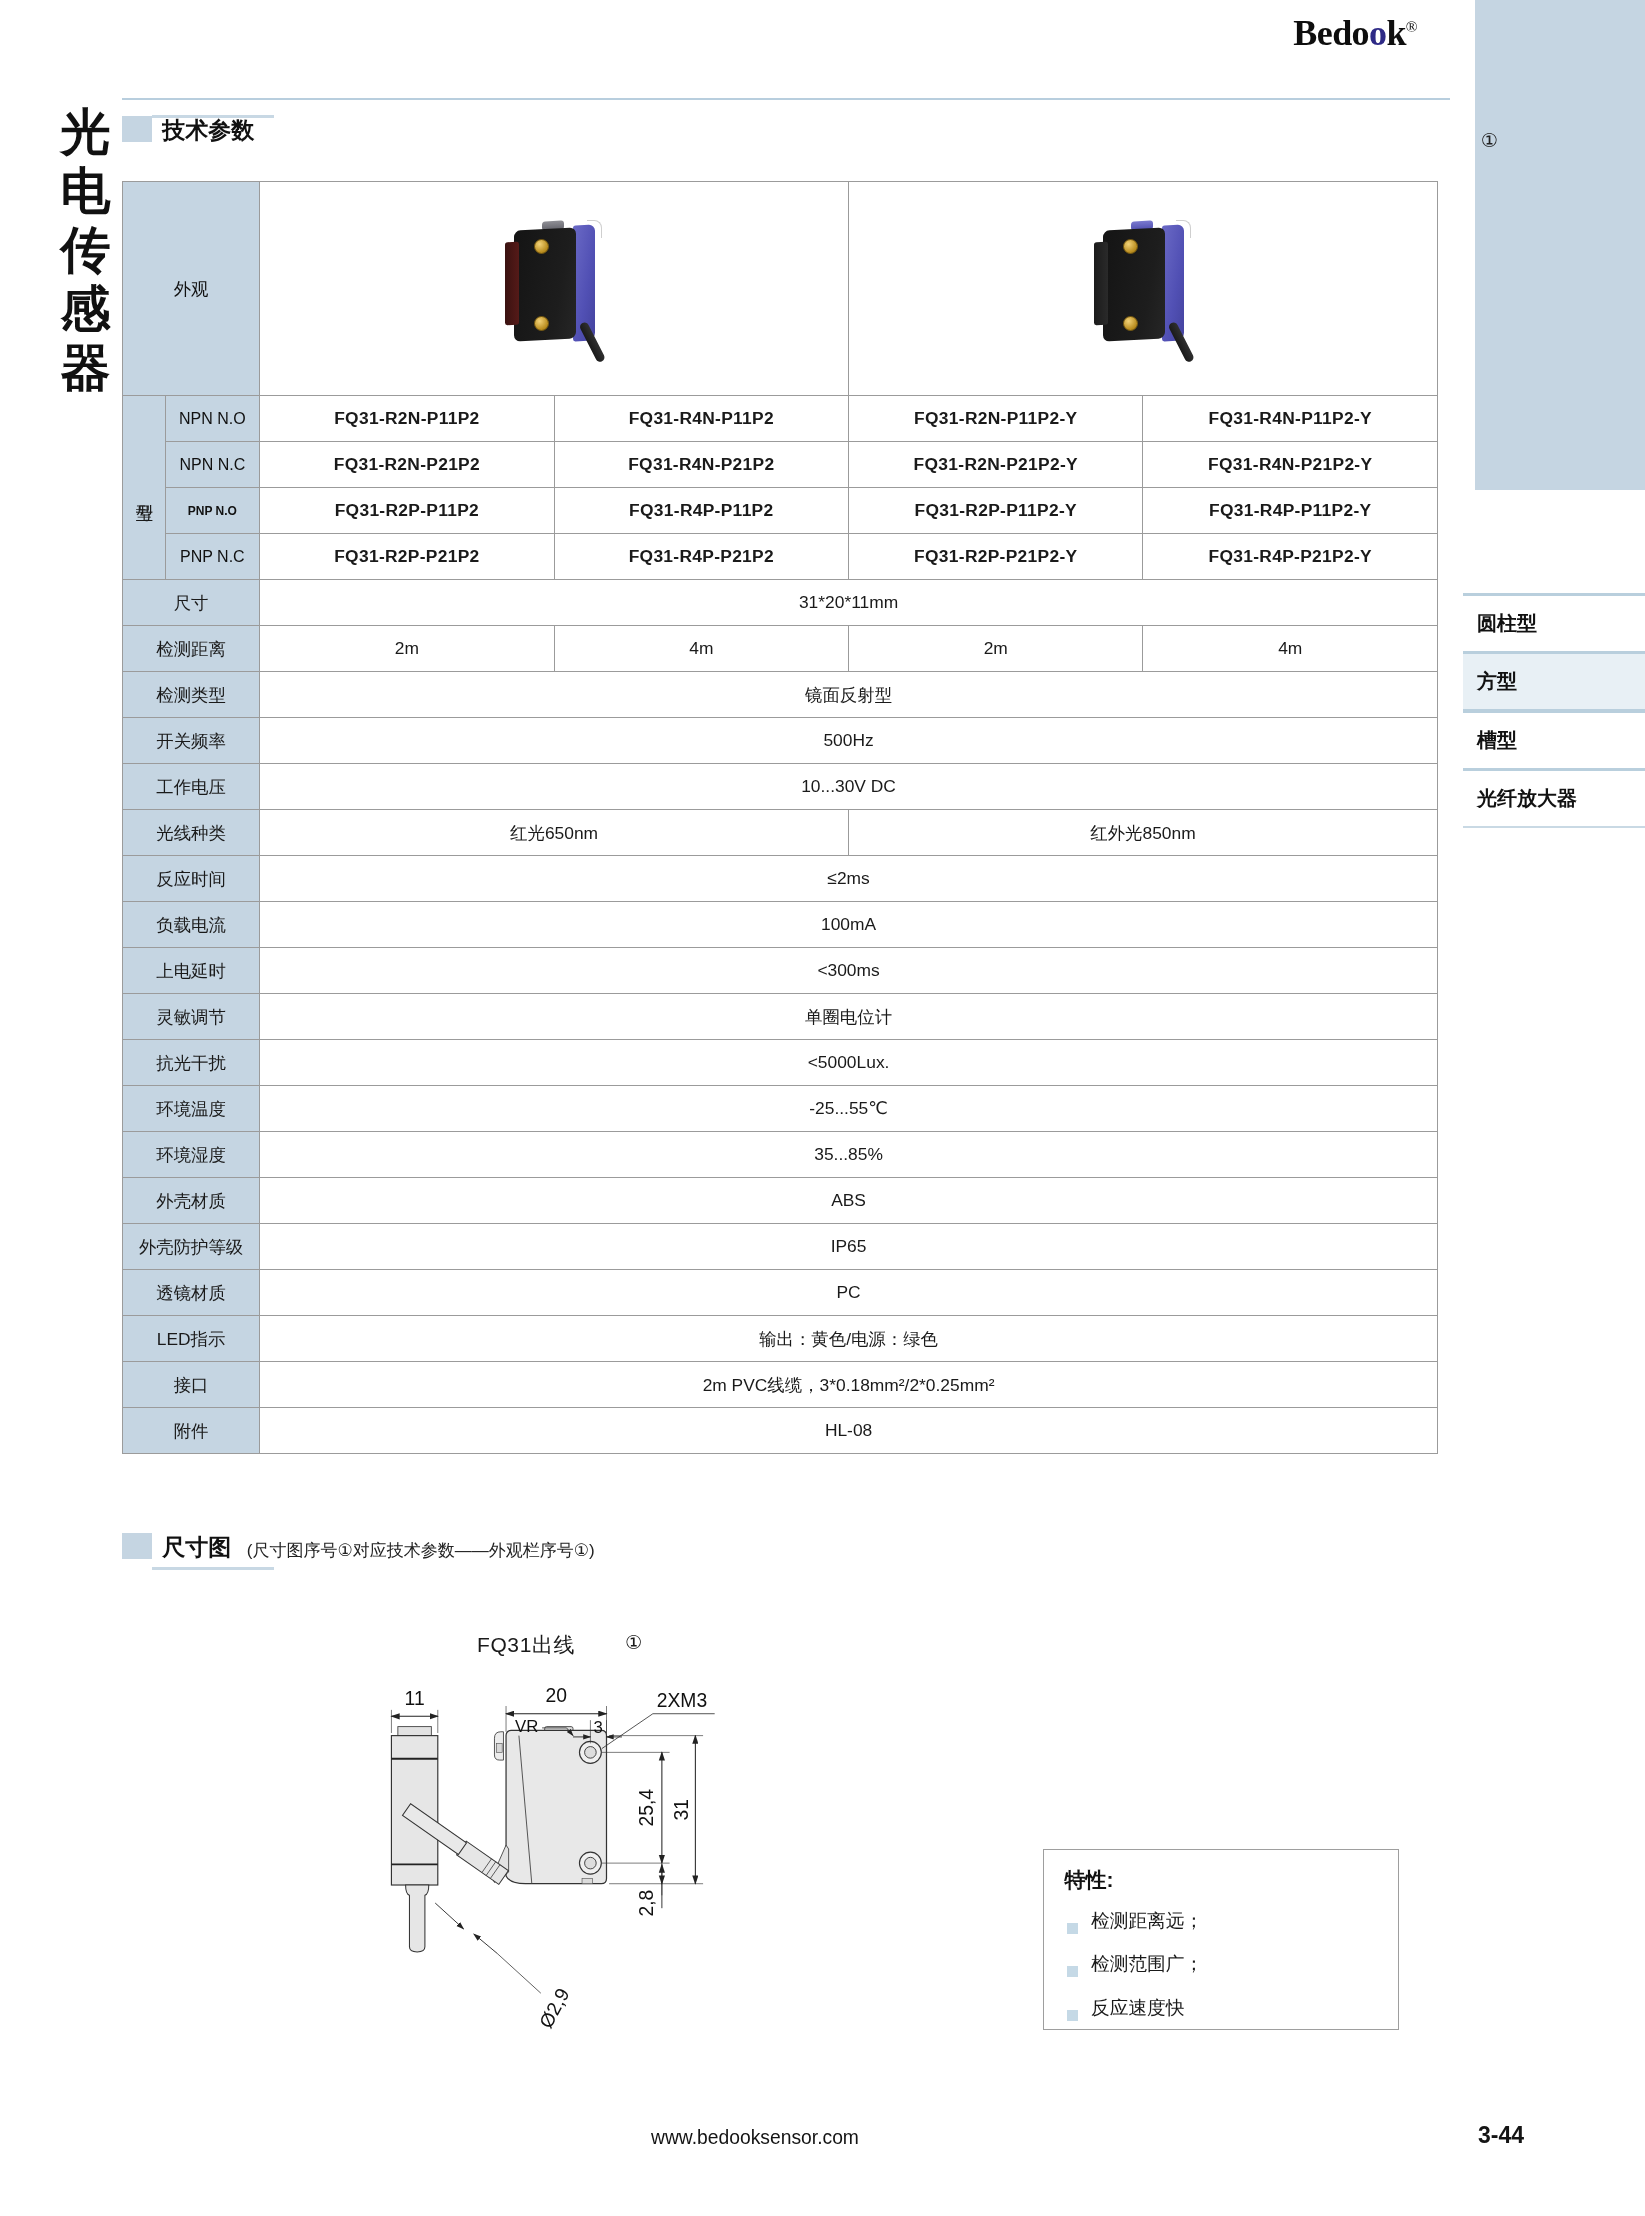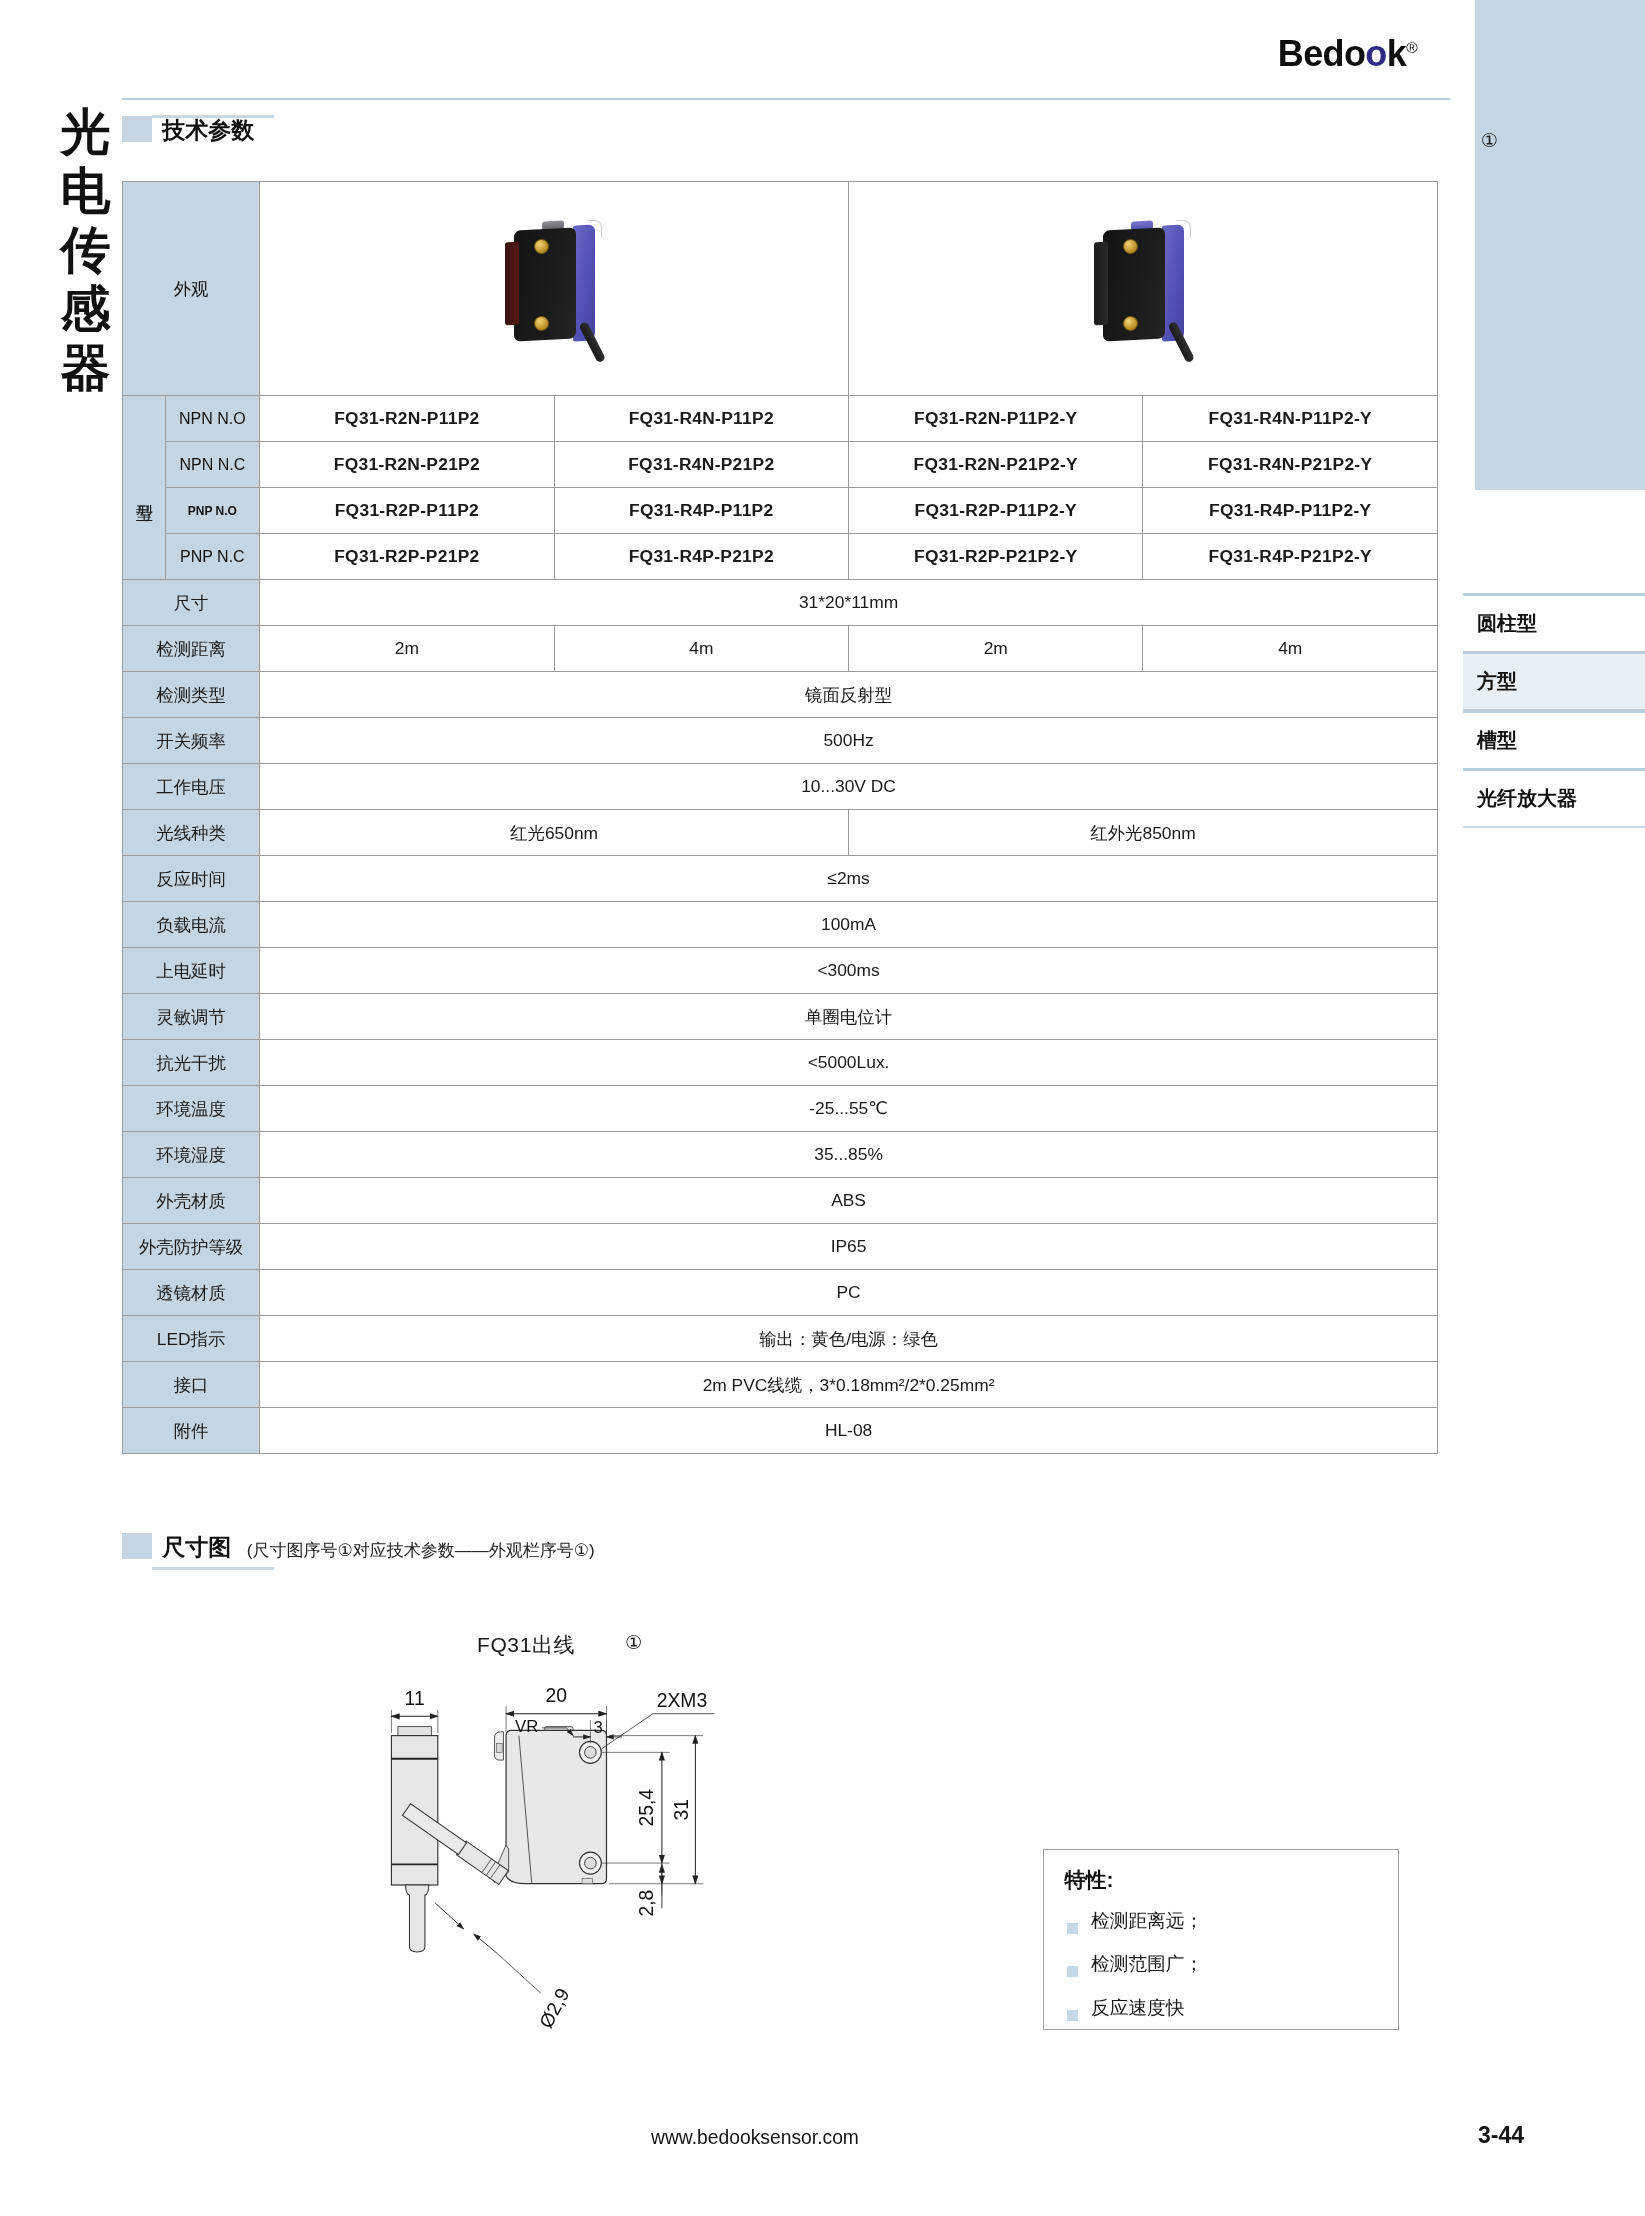--- a/index.html
+++ b/index.html
@@ -34,24 +34,24 @@
     padding-left:14px;
     font-size:20px;font-weight:bold;color:#111;
     box-sizing:border-box;
   }
   .side-nav-item.active{background:#e8f0f5;}
   .side-nav-rule{height:3.2px;background:#b9cfdd;width:182px;}
   .side-nav-rule.thin{height:1.9px;background:#c9d9e4;}
 
   
   .logo{
-    position:absolute;right:229px;top:33px;
+    position:absolute;right:229px;top:12px;
     font-size:36px;font-weight:bold;letter-spacing:-0.6px;
     color:#0e0e0e;
-    font-family:Liberation Sans, sans-serif;
+    font-family:Liberation Serif, serif;
   }
   .logo .blue-o{color:#2e2a86;}
   .logo sup{font-size:15.5px;vertical-align:super;font-weight:normal;}
   .header-rule{
     position:absolute;left:122px;top:98px;width:1328px;height:1.9px;
     background:#b8cede;
   }
 
   
   .sec-title{position:absolute;display:flex;align-items:flex-end;}

